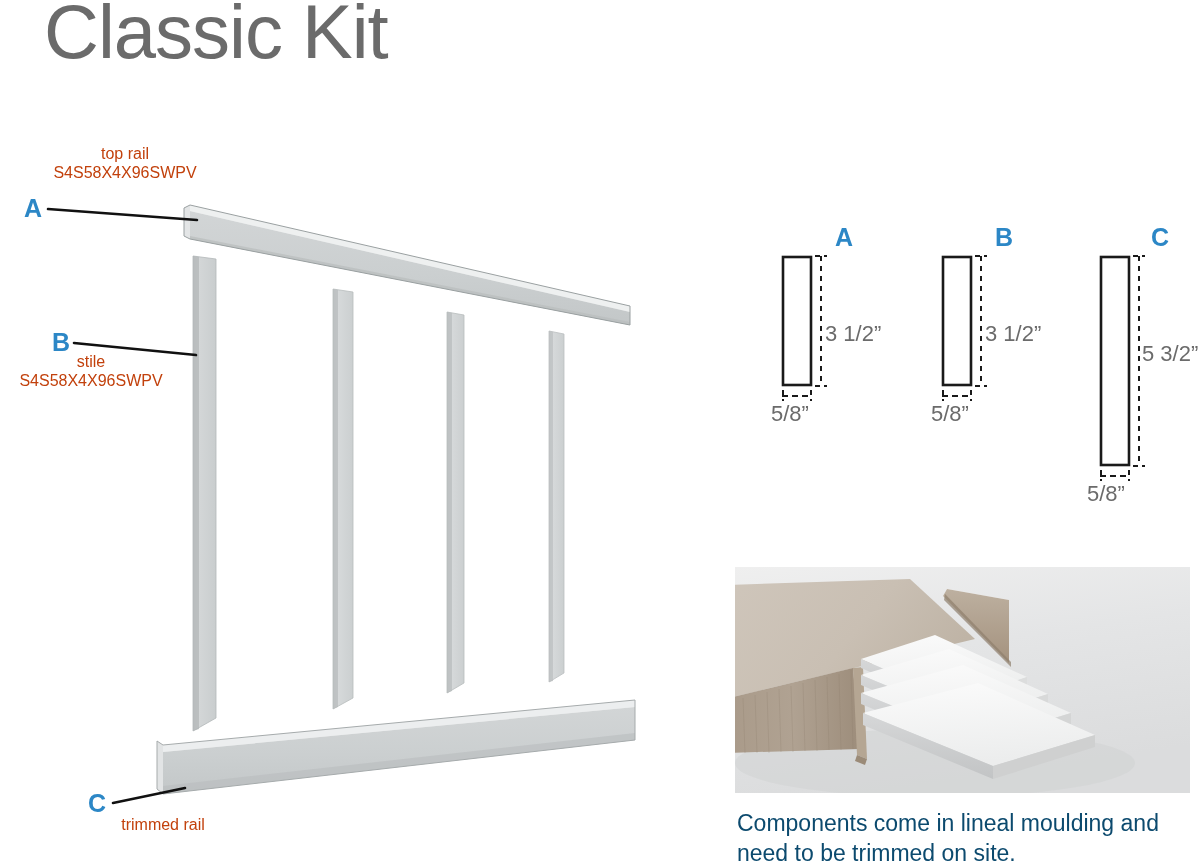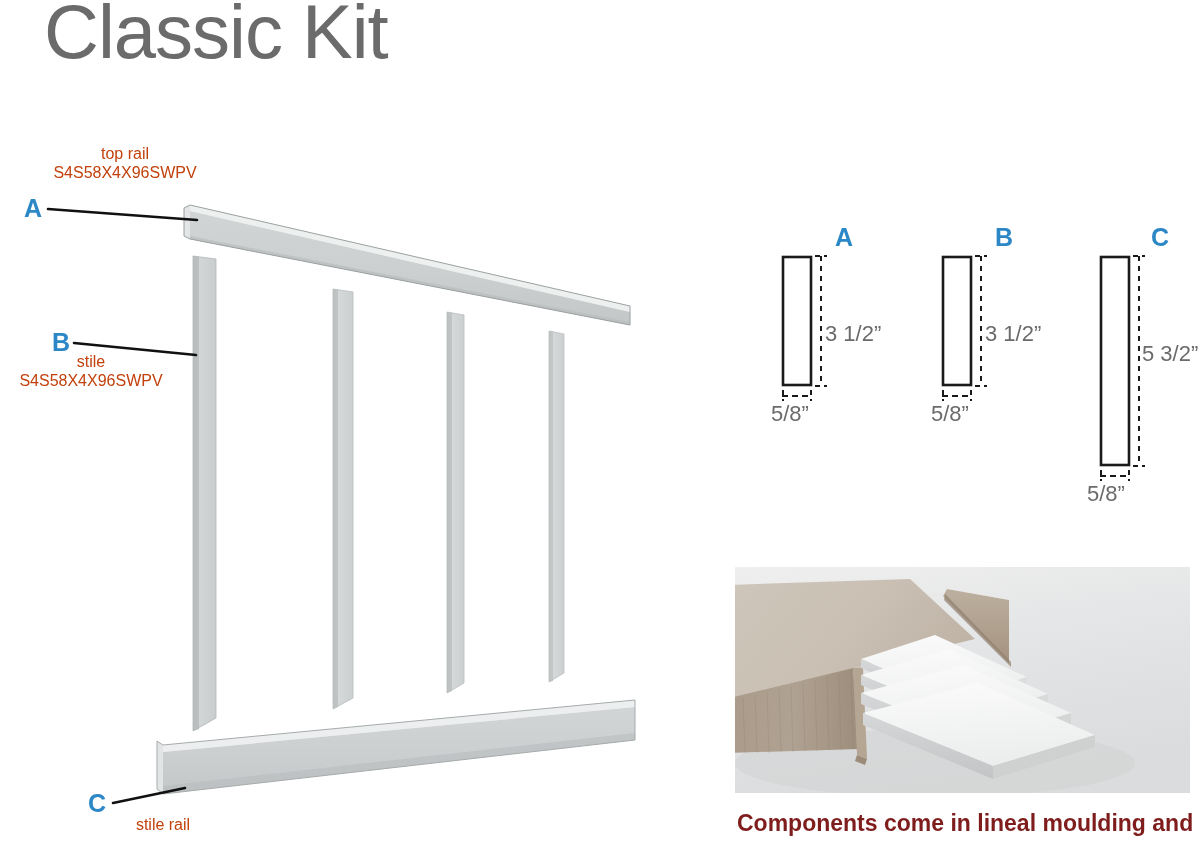--- a/index.html
+++ b/index.html
@@ -40,21 +40,21 @@
     position:absolute;font-size:22px;color:#6b6b6b;white-space:nowrap;line-height:1;
   }
 
   
   #product-photo{
     position:absolute;left:735px;top:567px;width:455px;height:226px;
     overflow:hidden;background:#e6e6e6;
   }
   #caption{
     position:absolute;left:737px;top:808px;width:462px;
-    font-size:23px;color:#7f1d1d;line-height:1.32;font-weight:bold;
+    font-size:23px;color:#0c4a6e;line-height:1.32;
   }
 </style>
 </head>
 <body>
 
 <div class="page">
 
   <div id="page-title">Classic Kit</div>
 
   <svg id="assembly-drawing" width="700" height="820" viewBox="0 0 700 820">
@@ -133,21 +133,21 @@
   </div>
 
   <div class="callout-letter" style="left:52px;top:330px;">B</div>
   <div class="callout-text" style="left:-12px;top:353px;width:206px;">
     <div>stile</div>
     <div>S4S58X4X96SWPV</div>
   </div>
 
   <div class="callout-letter" style="left:88px;top:791px;">C</div>
   <div class="callout-text" style="left:60px;top:816px;width:206px;">
-    <div>stile rail</div>
+    <div>trimmed rail</div>
   </div>
 
   <div class="profile" style="left:780px;top:225px;width:180px;height:210px;">
     <div class="profile-letter" style="left:55px;top:0px;">A</div>
     <svg width="180" height="200" viewBox="0 0 180 200">
       <rect x="3" y="32" width="28" height="128" fill="#ffffff" stroke="#1a1a1a" stroke-width="2.6"></rect>
       <line x1="35" y1="31" x2="47" y2="31" stroke="#1a1a1a" stroke-width="2" stroke-dasharray="5,4"></line>
       <line x1="35" y1="161" x2="47" y2="161" stroke="#1a1a1a" stroke-width="2" stroke-dasharray="5,4"></line>
       <line x1="41" y1="31" x2="41" y2="161" stroke="#1a1a1a" stroke-width="2" stroke-dasharray="5,5"></line>
       <line x1="3" y1="165" x2="3" y2="176" stroke="#1a1a1a" stroke-width="2" stroke-dasharray="5,4"></line>
@@ -260,15 +260,16 @@
       <polygon points="244,174 336,146 336,157 244,186" fill="#d4d5d5"></polygon>
 
       <polygon points="128,146 243,116 360,168 258,199" fill="url(#boardTop)"></polygon>
       <polygon points="128,146 128,158 258,212 258,199" fill="url(#boardEdge)"></polygon>
       <polygon points="258,199 360,168 360,180 258,212" fill="#cfd0d0"></polygon>
     </svg>
   </div>
 
   <div id="caption">
     <div>Components come in lineal moulding and</div>
+    <div>need to be trimmed on site.</div>
   </div>
 
 </div>
 
 </body></html>

